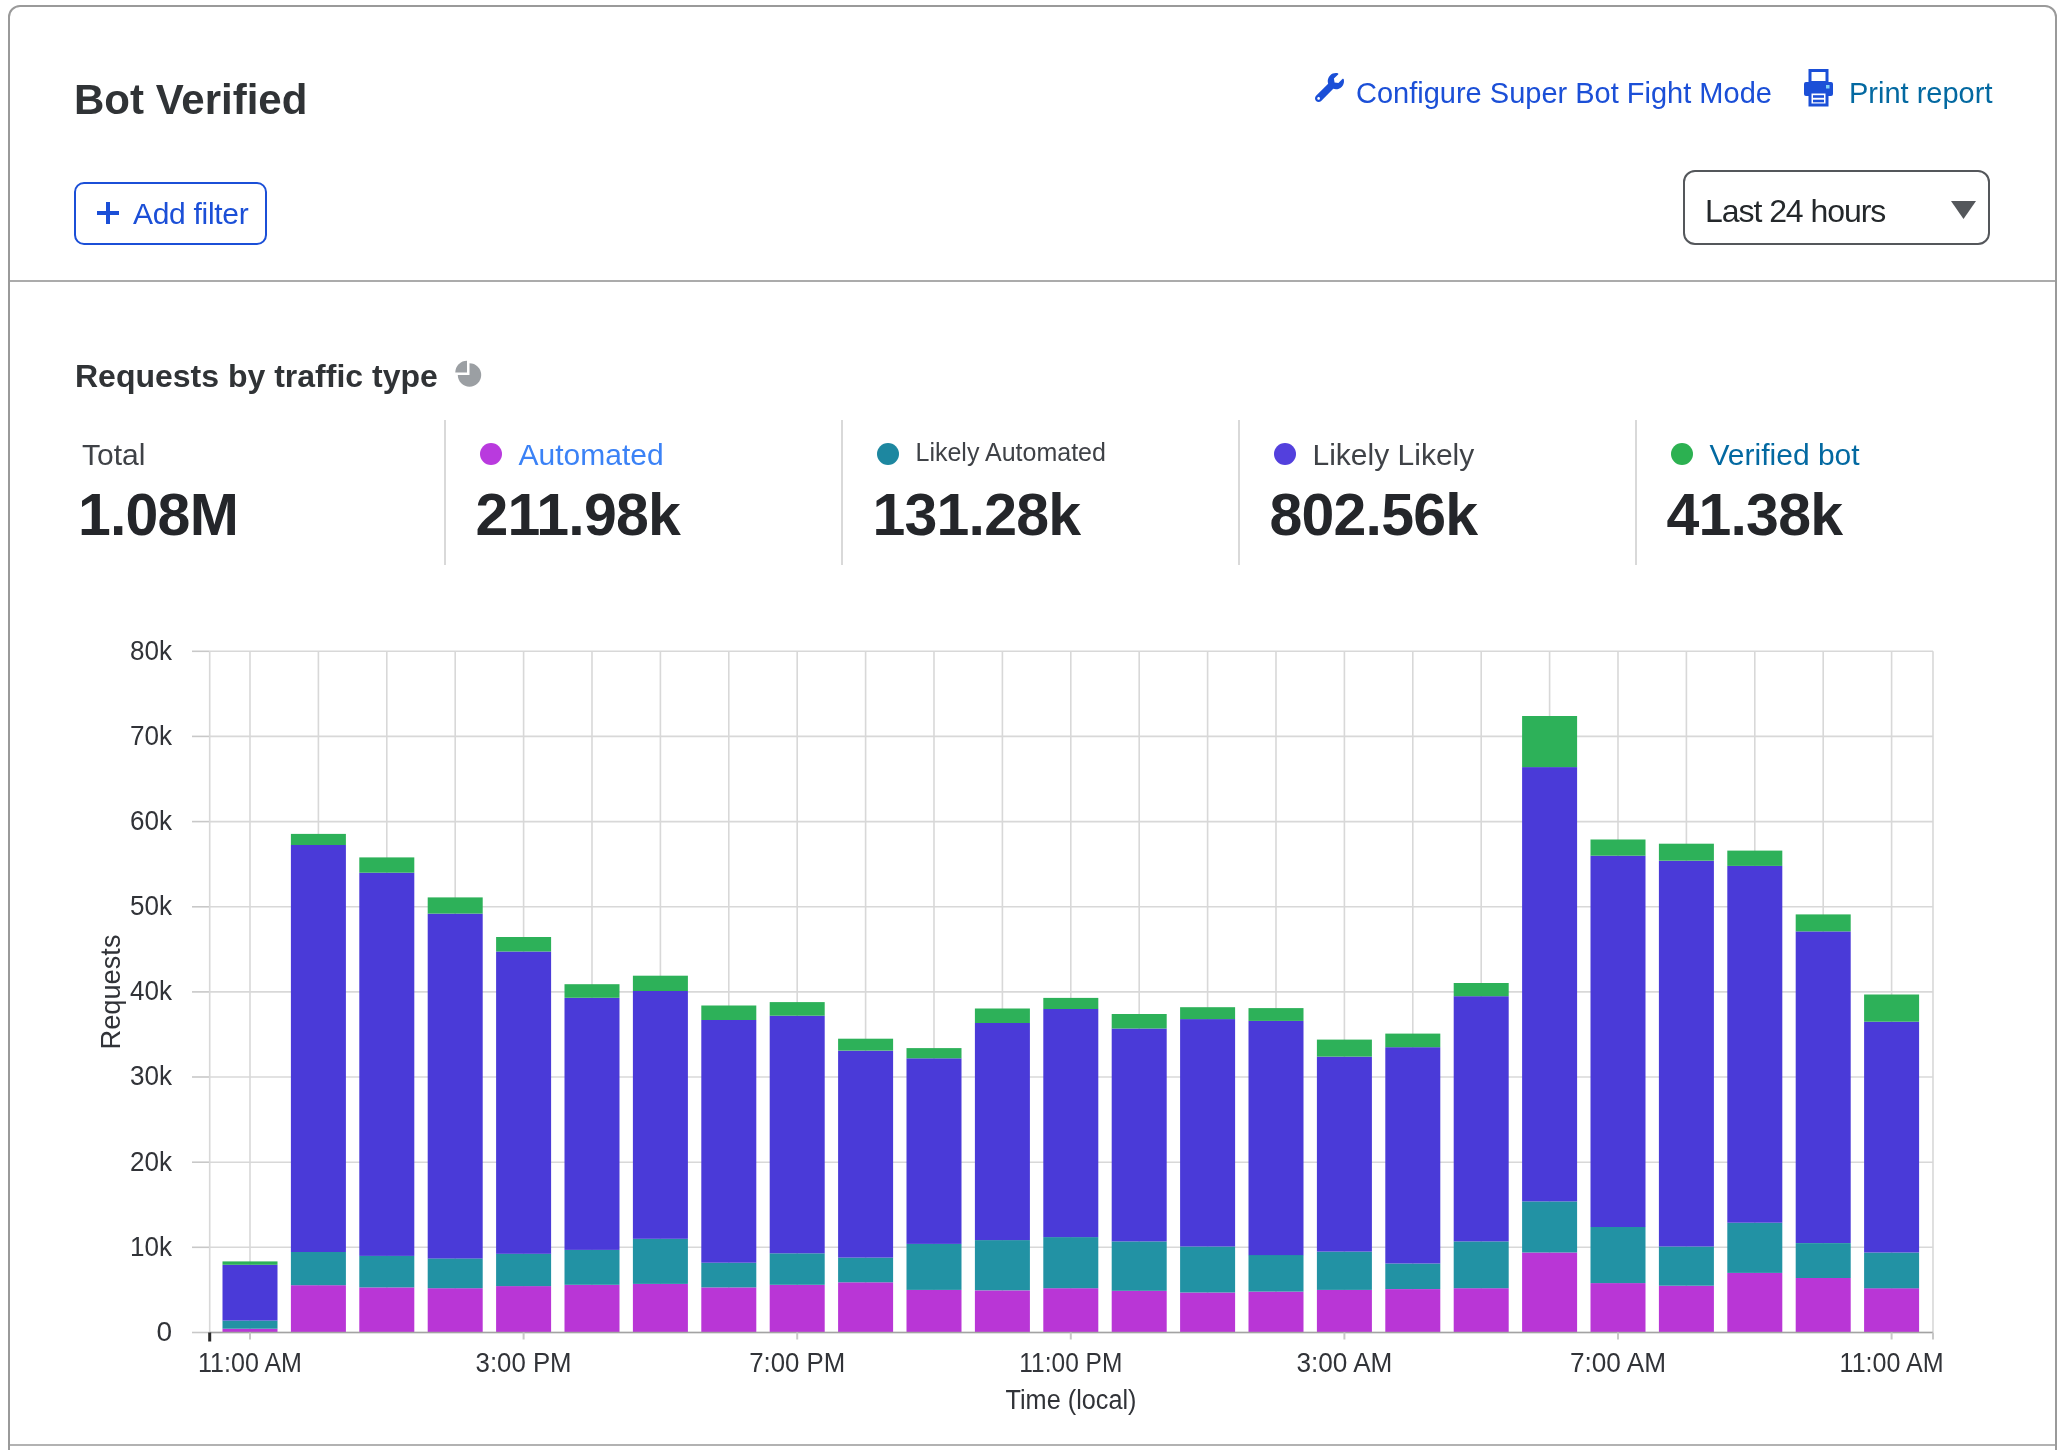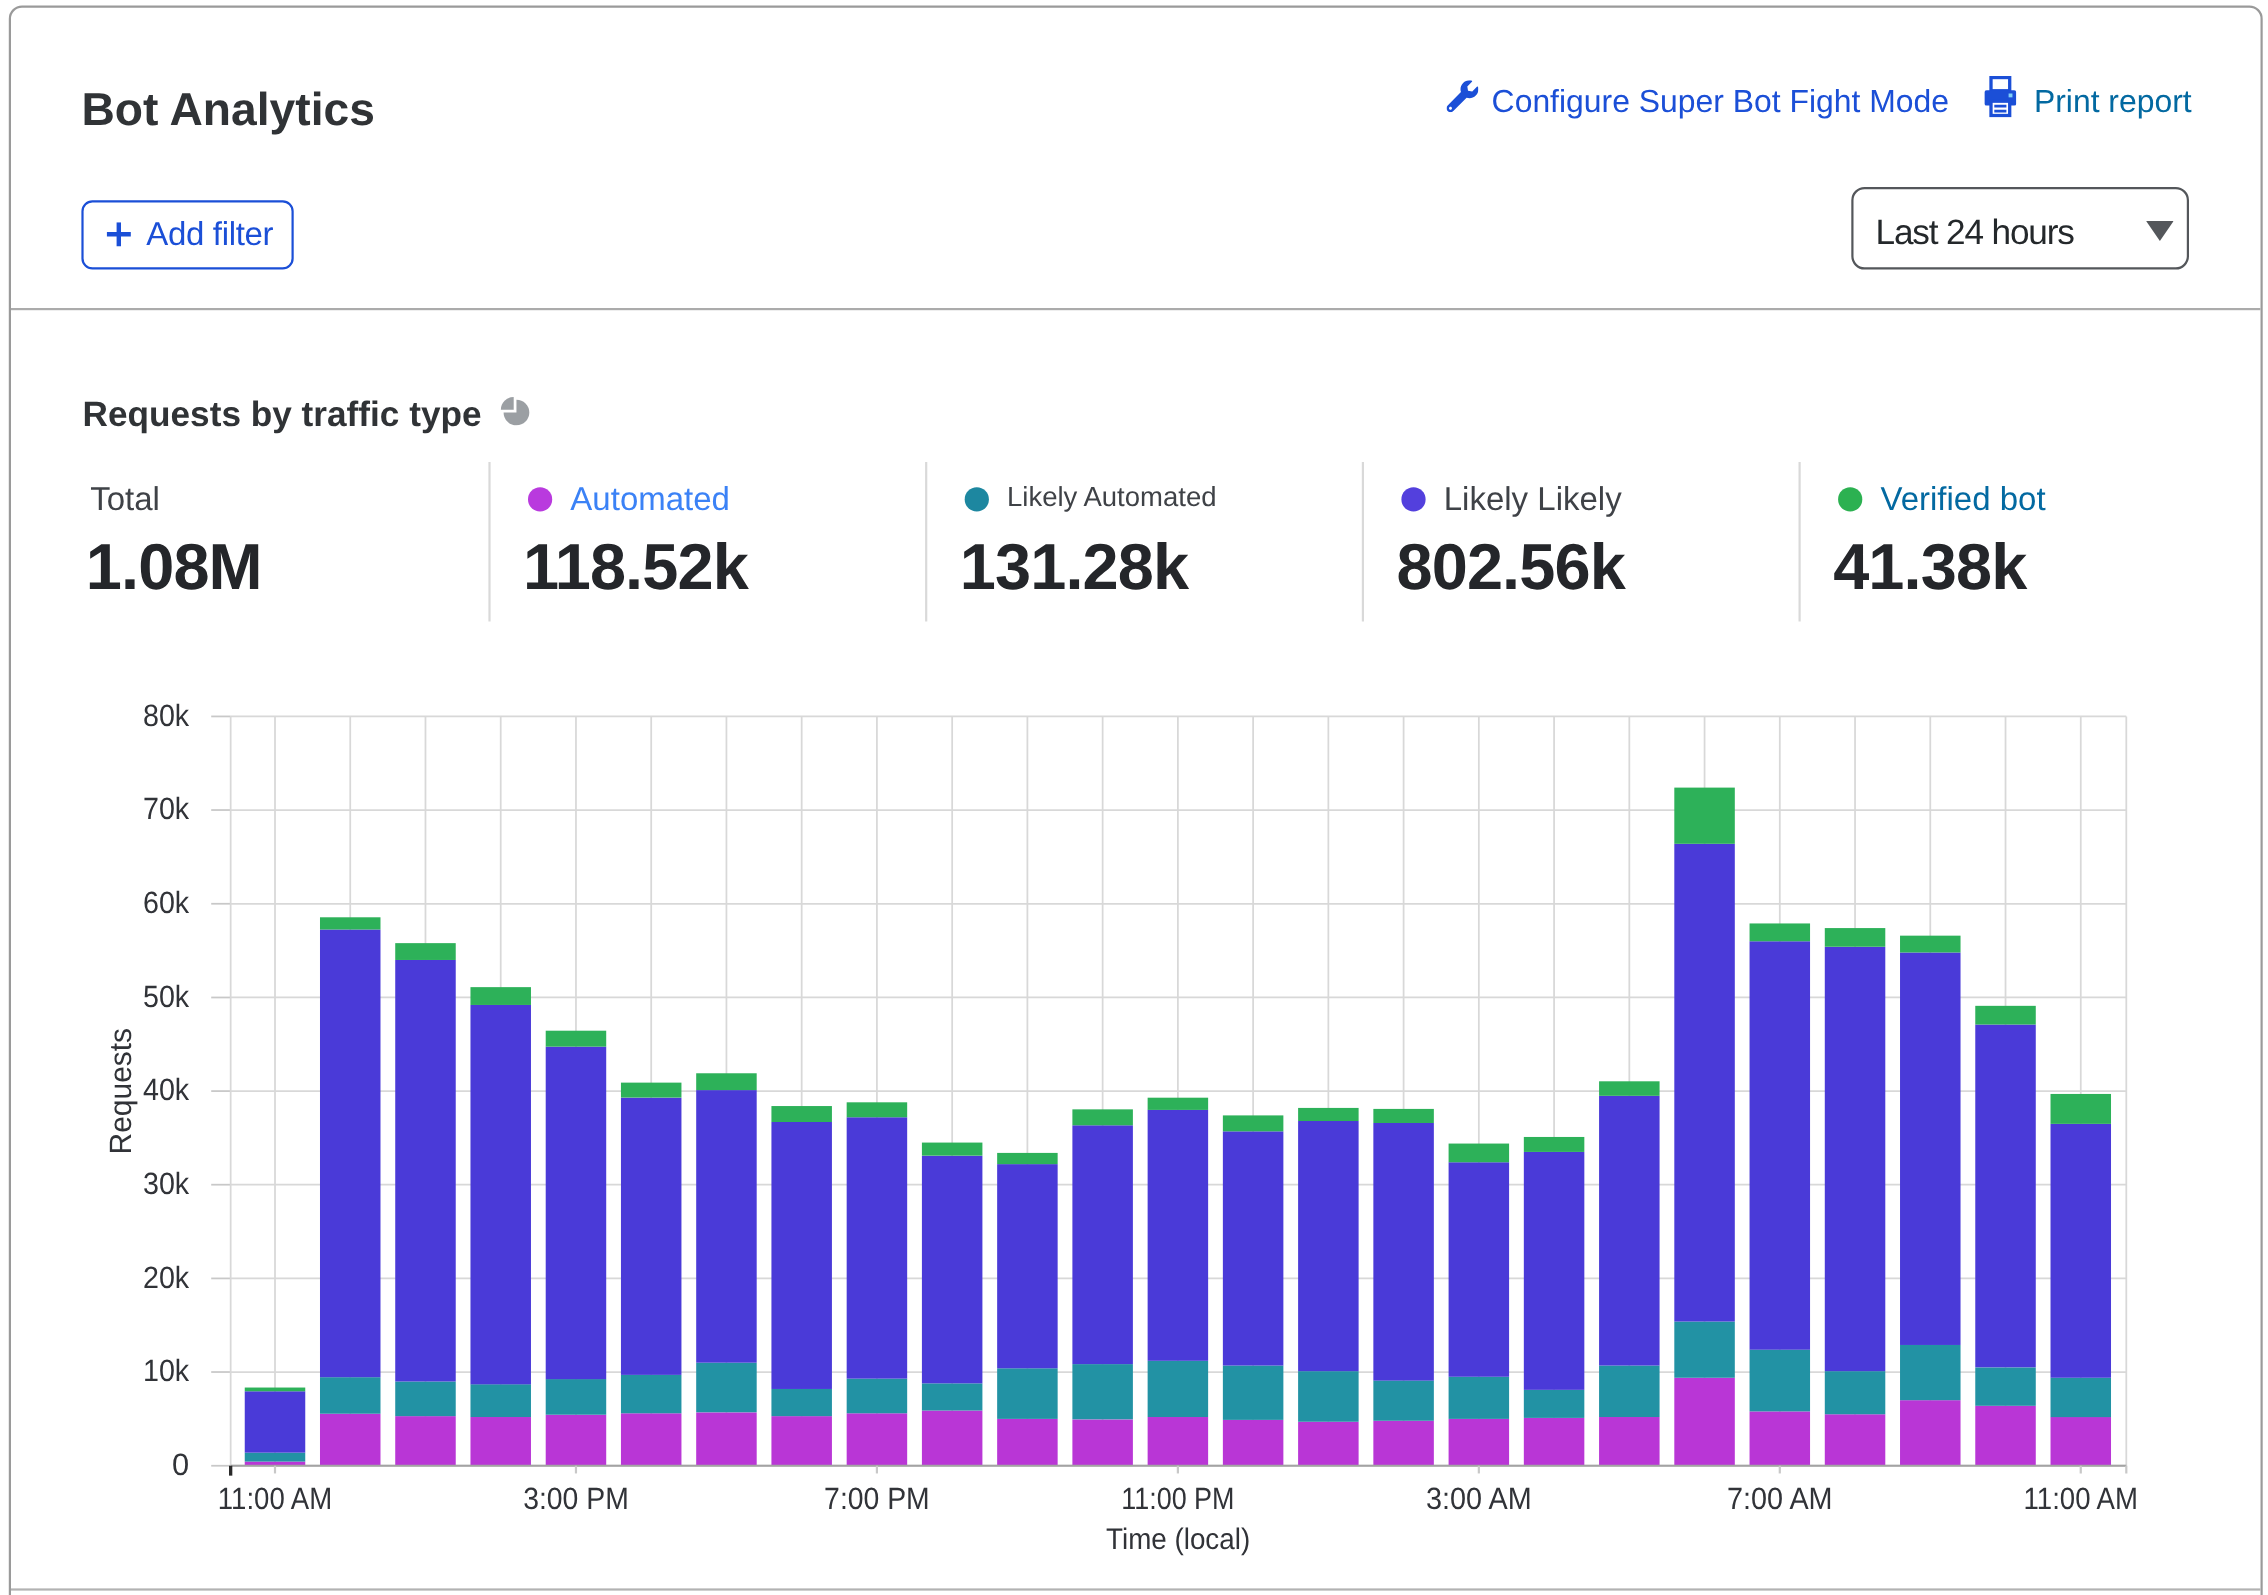--- a/index.html
+++ b/index.html
@@ -6,21 +6,21 @@
   body { width:2062px; height:1450px; position:relative; overflow:hidden;
          font-family:"Liberation Sans", sans-serif; }
   .abs { position:absolute; }
 </style>
 </head>
 <body>
 <div class="abs" style="left:8px;top:5px;width:2045px;height:1470px;border:2px solid #9a9a9a;border-radius:12px 12px 0 0"></div>
 <div class="abs" style="left:10px;top:280px;width:2045px;height:2px;background:#ababab"></div>
 <div class="abs" style="left:10px;top:1444px;width:2045px;height:2px;background:#b2b2b2"></div>
 
-<div class="abs" style="left:74px;top:75px;font-size:42px;font-weight:700;color:#303336;line-height:1.18">Bot Analytics</div>
+<div class="abs" style="left:74px;top:75px;font-size:42px;font-weight:700;color:#303336;line-height:1.18">Bot Verified</div>
 
 <svg width="29" height="29" viewBox="0 0 512 512" style="position:absolute;left:1315px;top:73px">
     <path fill="#1b4fd7" d="M507.73 109.1c-2.24-9.03-13.54-12.09-20.12-5.51l-74.36 74.36-67.88-11.31-11.31-67.88 74.36-74.36c6.62-6.62 3.43-17.9-5.66-20.16-47.38-11.74-99.55.91-136.58 37.93-39.64 39.64-50.55 97.1-34.05 147.2L18.74 402.76c-24.99 24.99-24.99 65.51 0 90.5 24.99 24.99 65.51 24.99 90.5 0l213.21-213.21c50.12 16.71 107.47 5.68 147.37-34.22 37.07-37.07 49.7-89.32 37.91-136.73zM64 472c-13.25 0-24-10.75-24-24 0-13.26 10.75-24 24-24s24 10.74 24 24c0 13.25-10.75 24-24 24z"></path>
   </svg>
 <div class="abs" style="left:1356px;top:78px;font-size:29px;color:#1b4fd7;line-height:1.1">Configure Super Bot Fight Mode</div>
 <svg width="29" height="38" viewBox="0 0 29 38" style="position:absolute;left:1804px;top:69px">
     <rect x="6" y="1.5" width="17" height="12" fill="#fff" stroke="#1b4fd7" stroke-width="3"></rect>
     <rect x="0" y="13" width="29" height="14" rx="2" fill="#1b4fd7"></rect>
     <rect x="22" y="16" width="3.5" height="3.5" fill="#7fd0f7"></rect>
     <rect x="6" y="23" width="17" height="13" fill="#fff" stroke="#1b4fd7" stroke-width="3"></rect>
@@ -44,21 +44,21 @@
 <div class="abs" style="left:75px;top:358px;font-size:32px;font-weight:700;color:#303336">Requests by traffic type</div>
 <svg width="28" height="28" viewBox="0 0 28 28" style="position:absolute;left:454px;top:359px">
     <path fill="#9b9fa3" d="M15.5 4.3 A 11.7 11.7 0 1 1 3.8 16 L 15.5 16 Z"></path>
     <path fill="#9b9fa3" d="M13 13.5 L 13 1.8 A 11.7 11.7 0 0 0 1.3 13.5 Z"></path>
   </svg>
 
 <div style="position:absolute;left:82px;top:438px;font-size:30px;color:#3f4247;white-space:nowrap">Total</div>
 <div style="position:absolute;left:78px;top:481px;font-size:59px;font-weight:700;line-height:1.18;color:#24262a;letter-spacing:-0.8px;white-space:nowrap">1.08M</div>
 <div style="position:absolute;left:479.5px;top:438px;width:22px;height:22px;border-radius:50%;background:#b93ade;margin-top:5px"></div>
 <div style="position:absolute;left:518.5px;top:438px;font-size:30px;color:#3b82f6;white-space:nowrap">Automated</div>
-<div style="position:absolute;left:475.5px;top:481px;font-size:59px;font-weight:700;line-height:1.18;color:#24262a;letter-spacing:-0.8px;white-space:nowrap">118.52k</div>
+<div style="position:absolute;left:475.5px;top:481px;font-size:59px;font-weight:700;line-height:1.18;color:#24262a;letter-spacing:-0.8px;white-space:nowrap">211.98k</div>
 <div style="position:absolute;left:876.5px;top:438px;width:22px;height:22px;border-radius:50%;background:#1d87a0;margin-top:5px"></div>
 <div style="position:absolute;left:915.5px;top:438px;font-size:25px;color:#3f4247;white-space:nowrap">Likely Automated</div>
 <div style="position:absolute;left:872.5px;top:481px;font-size:59px;font-weight:700;line-height:1.18;color:#24262a;letter-spacing:-0.8px;white-space:nowrap">131.28k</div>
 <div style="position:absolute;left:1273.5px;top:438px;width:22px;height:22px;border-radius:50%;background:#5340dd;margin-top:5px"></div>
 <div style="position:absolute;left:1312.5px;top:438px;font-size:30px;color:#3f4247;white-space:nowrap">Likely Likely</div>
 <div style="position:absolute;left:1269.5px;top:481px;font-size:59px;font-weight:700;line-height:1.18;color:#24262a;letter-spacing:-0.8px;white-space:nowrap">802.56k</div>
 <div style="position:absolute;left:1670.5px;top:438px;width:22px;height:22px;border-radius:50%;background:#2cb151;margin-top:5px"></div>
 <div style="position:absolute;left:1709.5px;top:438px;font-size:30px;color:#0369a1;white-space:nowrap">Verified bot</div>
 <div style="position:absolute;left:1666.5px;top:481px;font-size:59px;font-weight:700;line-height:1.18;color:#24262a;letter-spacing:-0.8px;white-space:nowrap">41.38k</div>
 <div style="position:absolute;left:443.5px;top:420px;width:2px;height:145px;background:#d9d9d9"></div>

